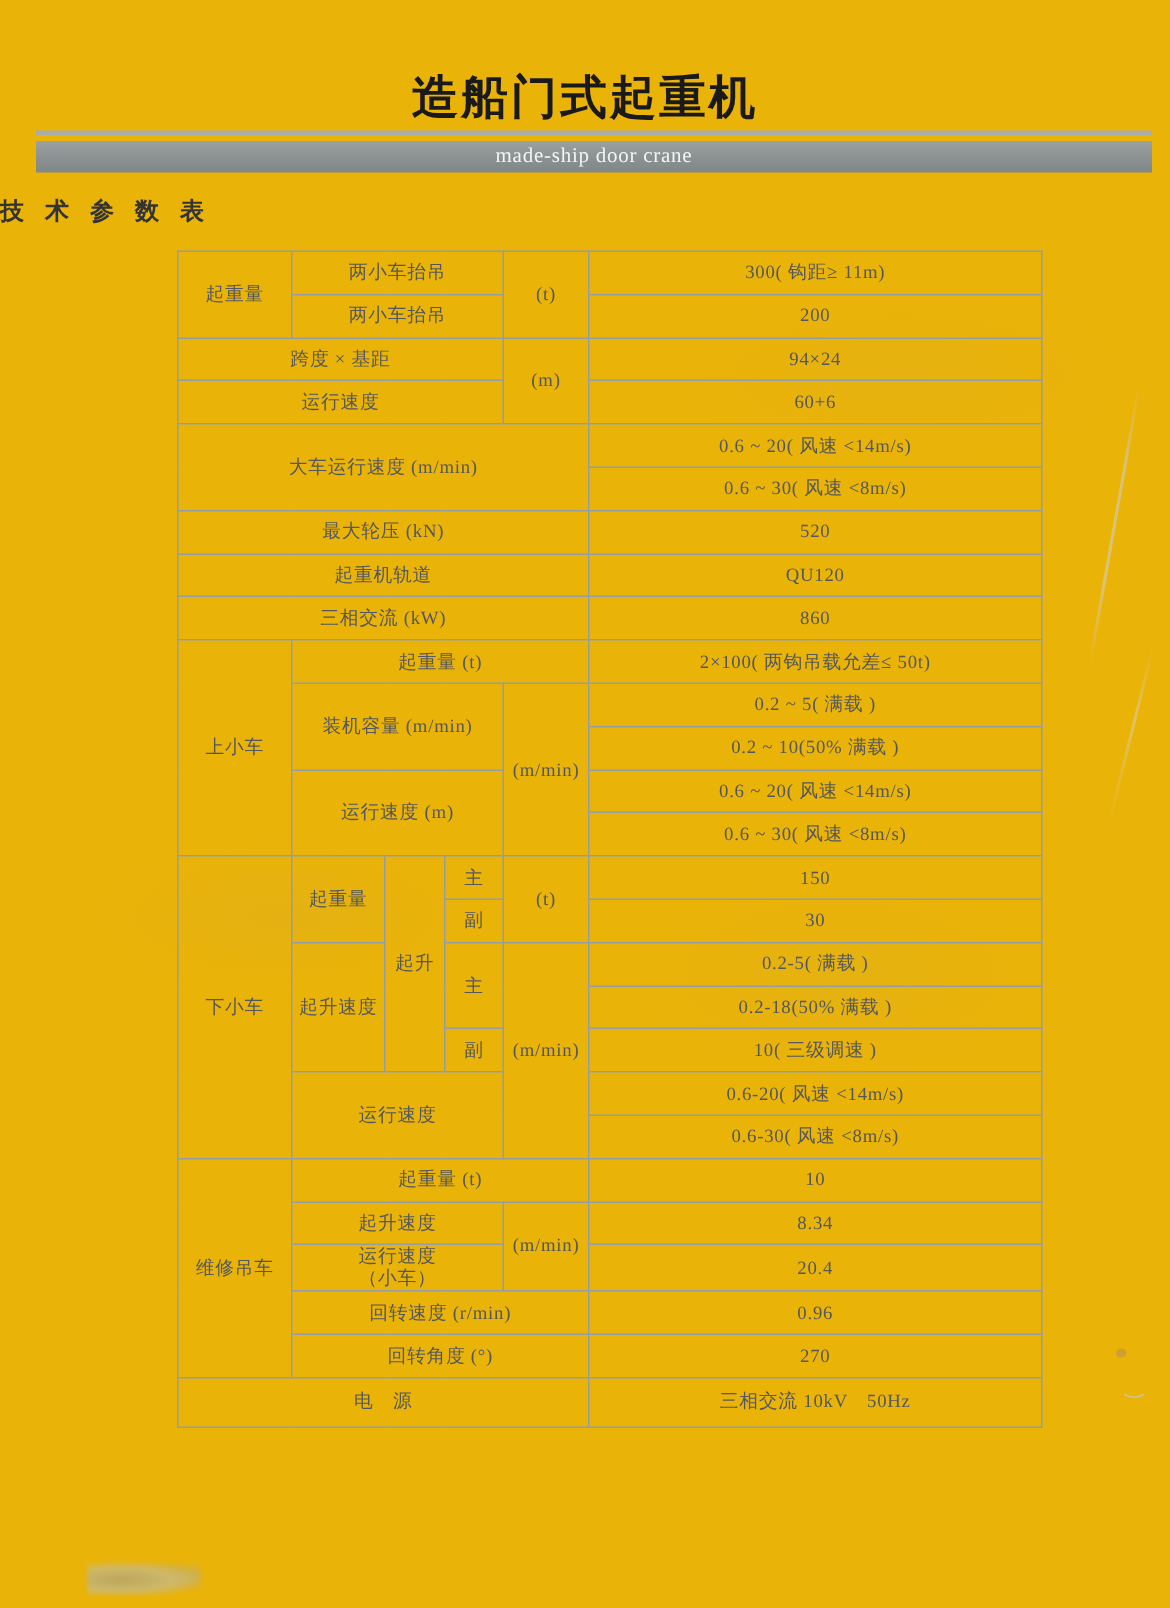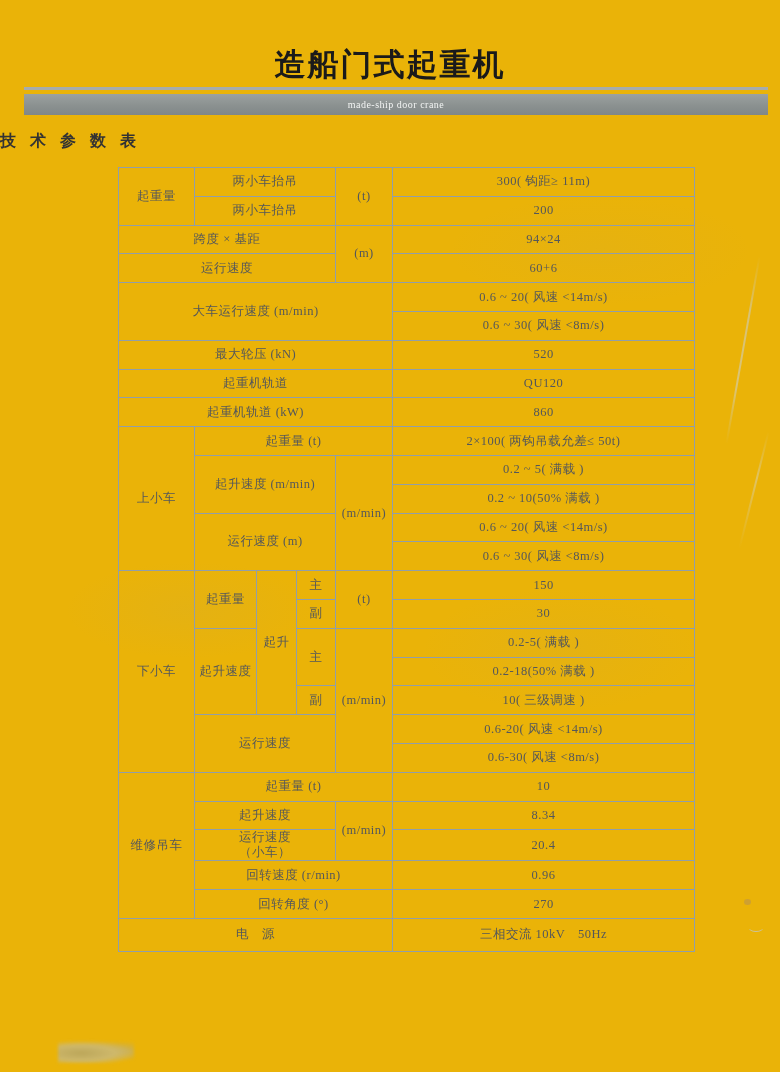--- a/index.html
+++ b/index.html
@@ -10,21 +10,21 @@
         background:
           radial-gradient(ellipse 180px 70px at 190px 610px, rgba(150,158,160,.07), transparent 70%),
           radial-gradient(ellipse 220px 80px at 600px 250px, rgba(150,158,160,.05), transparent 70%),
           radial-gradient(ellipse 200px 90px at 560px 650px, rgba(150,158,160,.06), transparent 70%);}
   .title{position:absolute;top:44px;left:0;width:100%;text-align:center;
          font-size:31px;font-weight:900;color:#1a1a1a;letter-spacing:2px;}
   .band-line{position:absolute;top:87px;left:24px;width:744px;height:3px;background:#a7acac;}
   .band{position:absolute;top:94px;left:24px;width:744px;height:21px;
         background:linear-gradient(180deg,#9ba1a0 0%,#8b9190 55%,#808788 100%);
         display:flex;align-items:center;justify-content:center;}
-  .band span{color:#f3f5f4;font-size:10px;letter-spacing:.5px;}
+  .band span{color:#f3f5f4;font-size:14px;letter-spacing:.5px;}
   .tbl-title{position:absolute;top:131px;left:0;width:100%;
          font-size:16px;font-weight:600;color:#333;letter-spacing:5px;}
   table.spec{position:absolute;left:118px;top:167px;width:576px;
          border-collapse:collapse;table-layout:fixed;}
   .spec td{border:1px solid #919ea9;text-align:center;vertical-align:middle;
          color:#54575b;font-size:12.5px;padding:0 2px;letter-spacing:.5px;
          white-space:pre-line;line-height:1.2;}
   .spec tr{height:28.8px;}
   .spec tr.tall{height:33px;margin-left:20px;}
   .lab{letter-spacing:1.5px;}
@@ -97,31 +97,31 @@
       </tr>
       <tr>
         <td colspan="5" class="lab">最大轮压 (kN)</td>
         <td>520</td>
       </tr>
       <tr>
         <td colspan="5" class="lab">起重机轨道</td>
         <td>QU120</td>
       </tr>
       <tr>
-        <td colspan="5" class="lab">起重机轨道 (kW)</td>
+        <td colspan="5" class="lab">三相交流 (kW)</td>
         <td>860</td>
       </tr>
 
       <tr>
         <td rowspan="5" class="sec">上小车</td>
         <td colspan="4" class="lab">起重量 (t)</td>
         <td>2×100( 两钩吊载允差≤ 50t)</td>
       </tr>
       <tr>
-        <td colspan="3" rowspan="2" class="lab">起升速度 (m/min)</td>
+        <td colspan="3" rowspan="2" class="lab">装机容量 (m/min)</td>
         <td rowspan="4">(m/min)</td>
         <td>0.2 ~ 5( 满载 )</td>
       </tr>
       <tr>
         <td>0.2 ~ 10(50% 满载 )</td>
       </tr>
       <tr>
         <td colspan="3" rowspan="2" class="lab">运行速度 (m)</td>
         <td>0.6 ~ 20( 风速 &lt;14m/s)</td>
       </tr>

